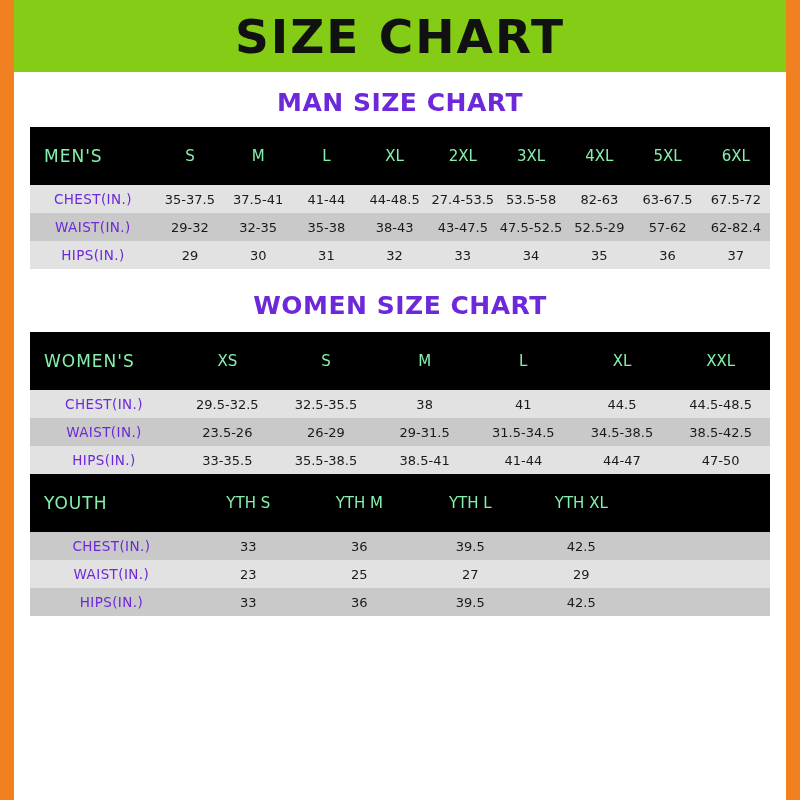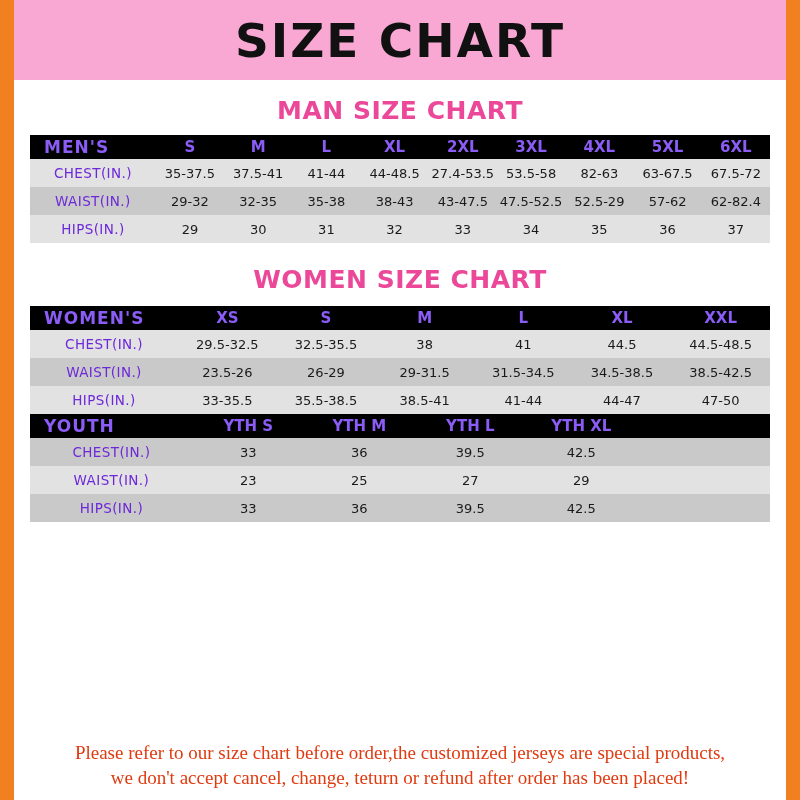--- a/index.html
+++ b/index.html
@@ -18,22 +18,22 @@
     height: 800px;
     position: relative;
     box-sizing: border-box;
     border-left: 14px solid #f08020;
     border-right: 14px solid #f08020;
     background: #ffffff;
     display: flex;
     flex-direction: column;
   }
   .banner {
-    background: #f9a8d4;
-    height: 80px;
+    background: #84cc16;
+    height: 72px;
     display: flex;
     align-items: center;
     justify-content: center;
     flex: none;
   }
   .banner-title {
     font-family: "DejaVu Sans", sans-serif;
     font-weight: bold;
     font-size: 47px;
     letter-spacing: 2px;
@@ -46,41 +46,41 @@
     box-sizing: border-box;
     display: flex;
     flex-direction: column;
   }
   .section-title {
     text-align: center;
     font-family: "DejaVu Sans", sans-serif;
     font-weight: bold;
     font-size: 25px;
     letter-spacing: 0.5px;
-    color: #ec4899;
+    color: #6d28d9;
   }
   .t1 { margin: 16px 0 10px 0; }
   .t2 { margin: 22px 0 12px 0; }
   .t3 { margin: 24px 0 12px 0; }
 
   table.chart {
     width: 100%;
     border-collapse: collapse;
     table-layout: fixed;
   }
   table.chart td, table.chart th {
     text-align: center;
     font-family: "DejaVu Sans", sans-serif;
   }
   thead th {
     background: #000000;
-    color: #8b5cf6;
-    font-weight: bold;
+    color: #86efac;
+    font-weight: normal;
     font-size: 15px;
-    padding: 2px 2px;
+    padding: 19px 2px;
   }
   thead th.corner {
     text-align: left;
     padding-left: 14px;
     font-size: 17px;
     letter-spacing: 1px;
   }
   tbody td {
     font-size: 13px;
     color: #1a1a1a;
@@ -287,19 +287,15 @@
           <td class="rowhead">HIPS(IN.)</td>
           <td>33</td>
           <td>36</td>
           <td>39.5</td>
           <td>42.5</td>
           <td></td>
         </tr>
       </tbody>
     </table>
 
-    <div class="footer-note">
-      <div>Please refer to our size chart before order,the customized jerseys are special products,</div>
-      <div>we don't accept cancel, change, teturn or refund after order has been placed!</div>
-    </div>
 
   </div>
 </div>
 
 </body></html>

